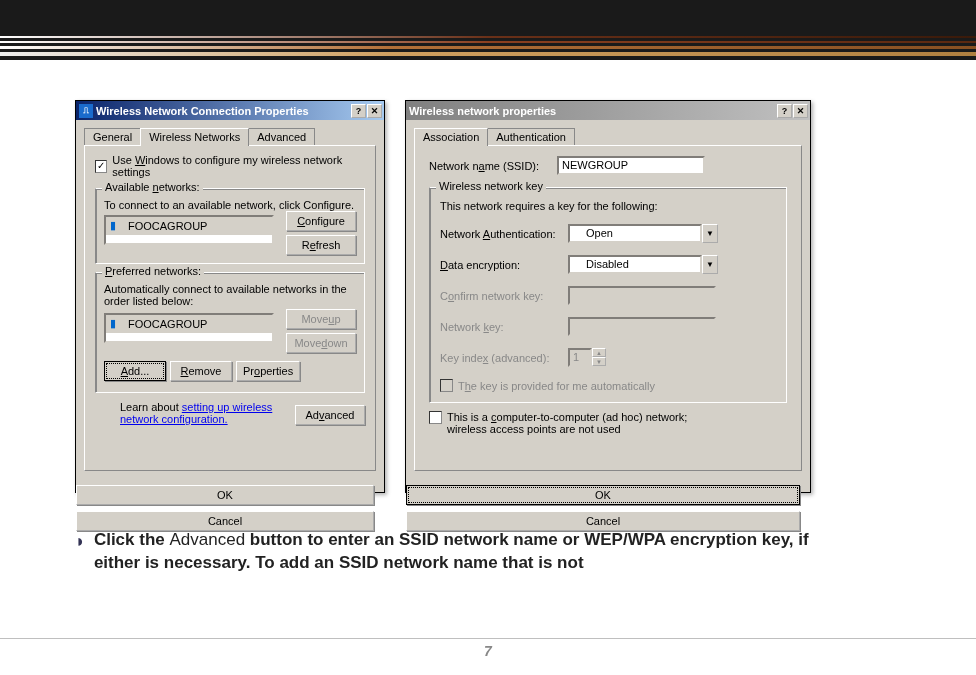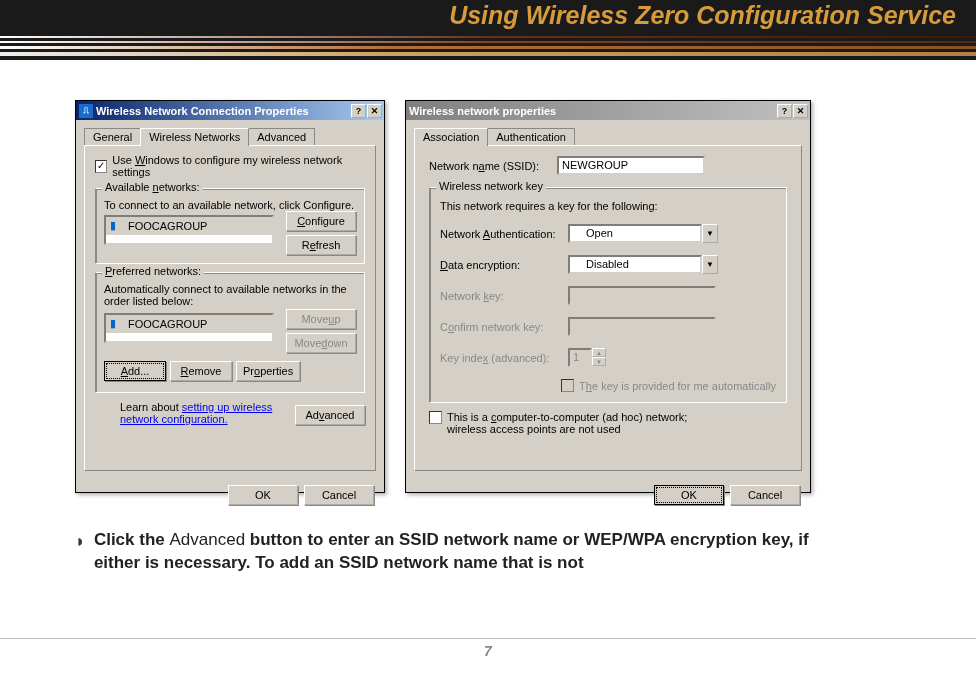--- a/index.html
+++ b/index.html
@@ -84,21 +84,21 @@
   }
   .wbtn.narrow { min-width: 62px; }
   .wbtn.disabled { color: #888; }
   .wbtn.focus { border: 1px solid #000; outline: 1px dotted #000; outline-offset: -3px;}
   .u { text-decoration: underline; }
   .sidebtns { float: right; display: flex; flex-direction: column; gap: 4px; margin-left: 6px;}
   .listarea { display:flex; gap:6px; align-items:flex-start;}
   .listarea .listbox { flex:1; }
   .learn { margin-top: 4px; display:flex; justify-content:space-between; align-items:flex-end;}
   .lnk { color:#0000EE; text-decoration: underline; }
-  .okrow { padding: 6px 10px 10px 0; display:flex; justify-content:flex-end; gap:6px;}
+  .okrow { padding: 6px 10px 10px 0; display:flex; justify-content:flex-end; gap:6px;flex-direction:column;}
   .field-row { display:flex; align-items:center; margin-bottom:12px; gap:8px;}
   .field-row label { width: 120px; }
   .txtin { background:#fff; border: 2px inset #D4D0C8; height:19px; padding:1px 3px; flex:0 0 auto;}
   .txtin.wide { width: 148px; }
   .txtin.disabled { background:#D4D0C8; }
   .combo { display:flex; width: 150px; }
   .combo .txtin { flex:1;padding-left:16px; }
   .combo .drop { width:16px; height:19px; background:#D4D0C8; border:1px outset #fff;
     display:flex;align-items:center;justify-content:center;font-size:8px;}
   .grayed { color: #888; }
@@ -117,21 +117,20 @@
   .pagefoot {
     position:absolute; bottom:16px; left:0; width:976px;
     border-top:1px solid #bfbfbf; text-align:center; padding-top:4px;
     font-family: Arial; font-style:italic; font-weight:bold; color:#888;font-size:14px;
   }
 </style>
 </head>
 <body>
 
 <div class="header-band">
-  <div class="header-title">Using Wireless Zero Configuration Service</div>
   <div class="header-lines">
     <div class="ln ln1"></div>
       <div class="ln ln2"></div>
       <div class="ln ln3"></div>
       <div class="ln ln4"></div>
   </div>
 </div>
 
 <div class="content-area">
 
@@ -269,38 +268,38 @@
           </div>
         </div>
         <div class="field-row">
           <label><span class="u">D</span><span>ata encryption:</span></label>
           <div class="combo">
             <div class="txtin">Disabled</div>
               <div class="drop">▼</div>
           </div>
         </div>
         <div class="field-row grayed">
+          <label><span>C</span><span class="u">o</span><span>nfirm network key:</span></label>
+          <div class="txtin wide disabled"></div>
+        </div>
+        <div class="field-row grayed">
           <label><span>Network </span><span class="u">k</span><span>ey:</span></label>
-          <div class="txtin wide disabled"></div>
-        </div>
-        <div class="field-row grayed">
-          <label><span>C</span><span class="u">o</span><span>nfirm network key:</span></label>
           <div class="txtin wide disabled"></div>
         </div>
         <div class="field-row grayed" style="margin-top:6px;">
           <label><span>Key inde</span><span class="u">x</span><span> (advanced):</span></label>
           <div class="spin">
             <div class="txtin disabled">1</div>
             <div class="spinbtns">
                 <div class="sb">▲</div>
                 <div class="sb">▼</div>
               </div>
           </div>
         </div>
-        <div class="chk-row grayed" style="margin:4px 0 0 0;justify-content:flex-end;">
+        <div class="chk-row grayed" style="margin:4px 0 0 0;">
           <div class="chkbox" style="background:#D4D0C8;"></div>
           <span><span>T</span><span class="u">h</span><span>e key is provided for me automatically</span></span>
         </div>
       </div>
 
       <div class="chk-row" style="margin-top:6px; align-items:flex-start;">
         <div class="chkbox"></div>
         <span style="max-width:270px;">
           <span>This is a </span><span class="u">c</span><span>omputer-to-computer (ad hoc) network; wireless access points are not used</span>
         </span>

